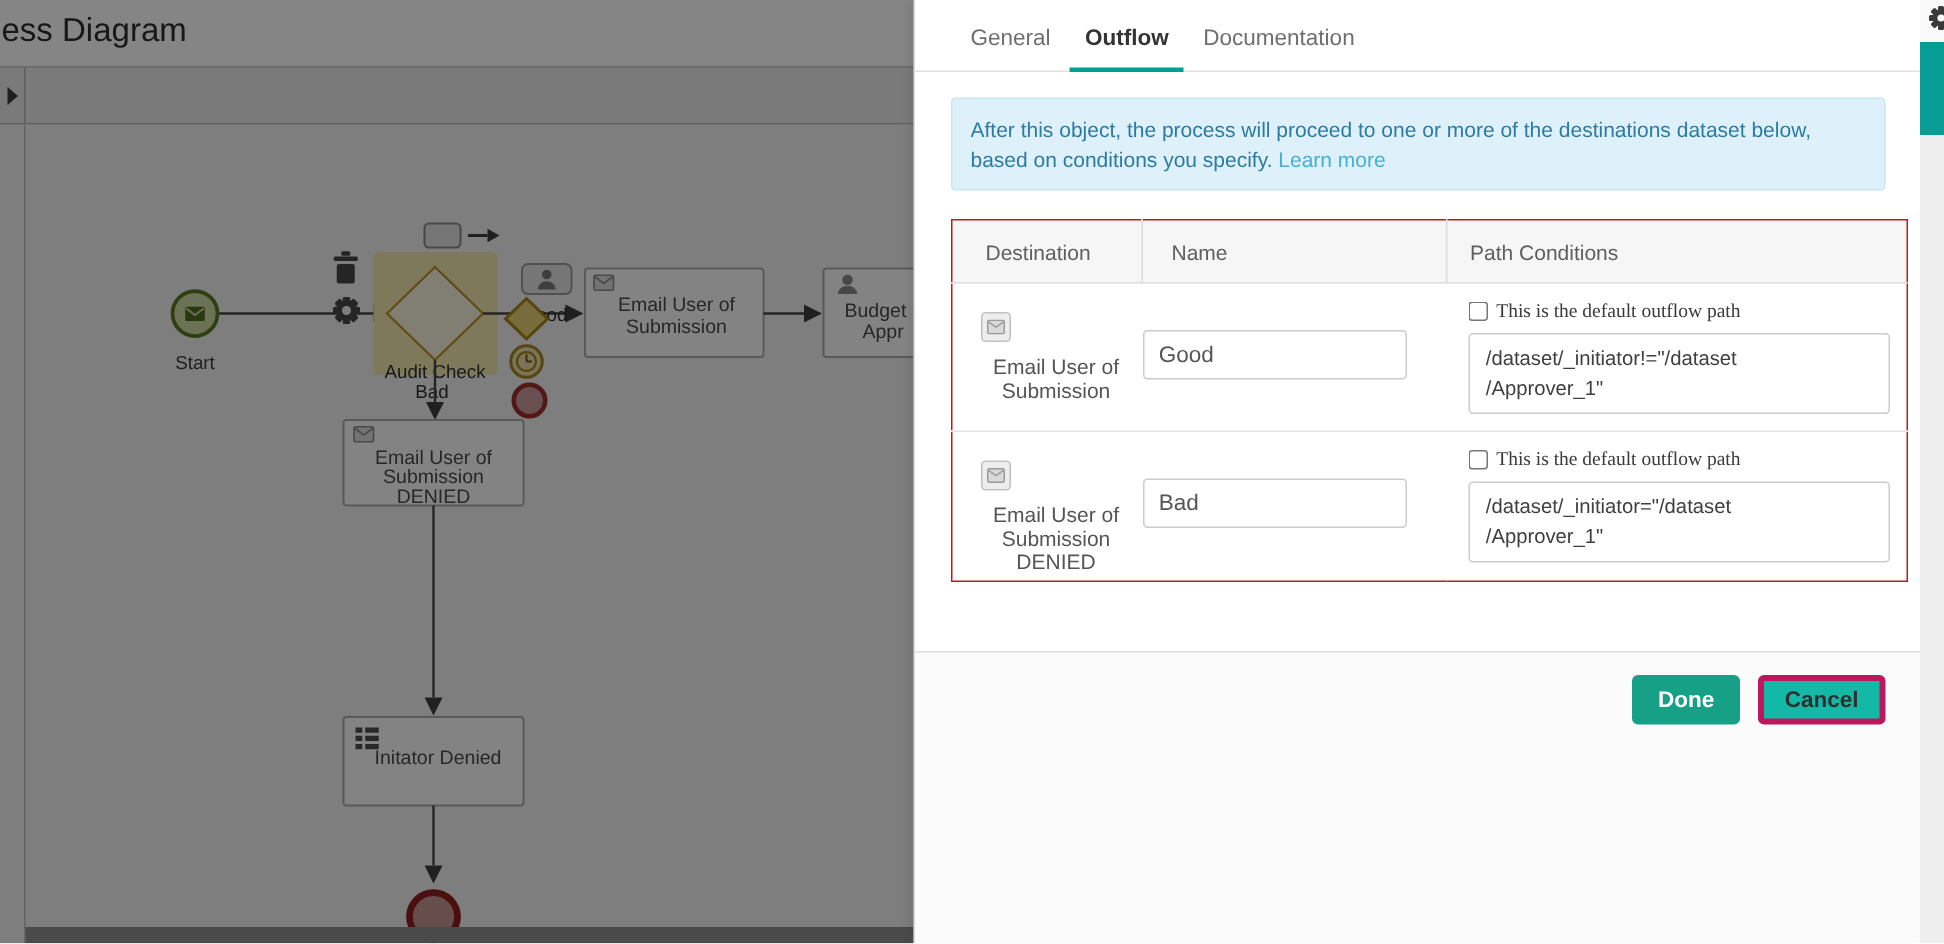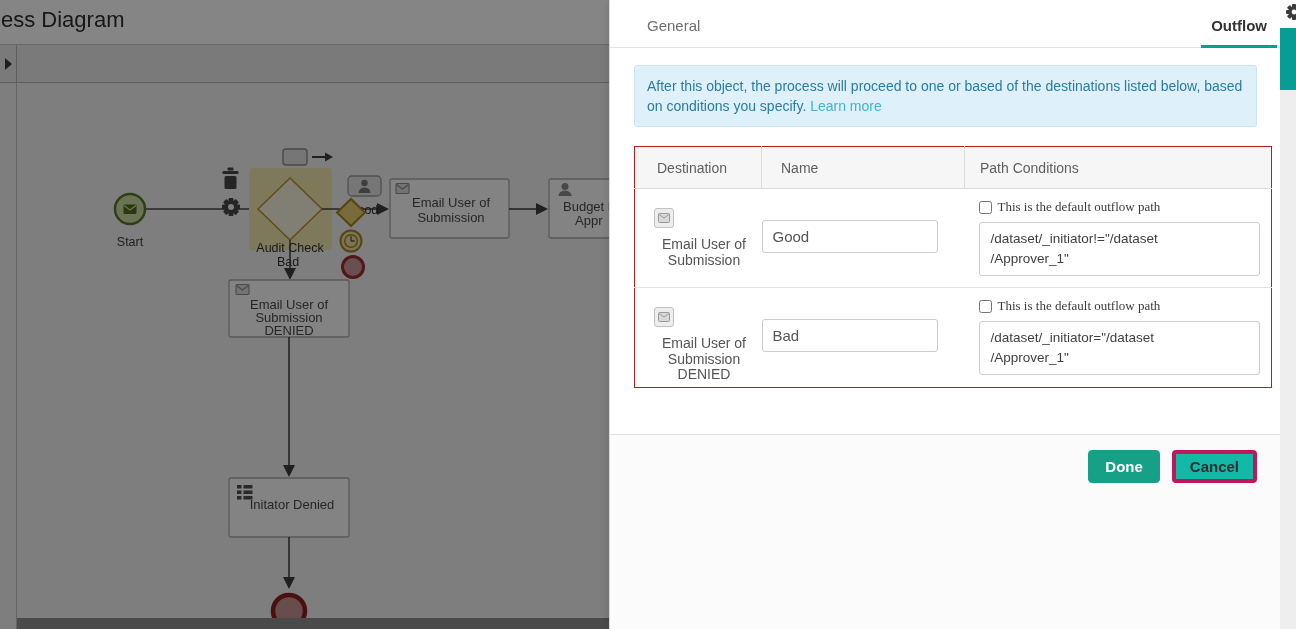--- a/index.html
+++ b/index.html
@@ -17,21 +17,21 @@
   .canvas { position:relative; height:546px; background:#f1f1f1; overflow:hidden; }
   .palette-strip { position:absolute; left:0; top:0; width:17px; height:100%; border-right:1px solid #c0c0c0; }
   svg.diagram { position:absolute; left:0; top:0; }
   svg text { font-family:"Liberation Sans","DejaVu Sans",sans-serif; }
   .h-scrollbar { position:absolute; left:17px; top:535px; width:592px; height:11px; background:#8f8f8f; }
   .dim-overlay { position:absolute; inset:0; background:rgba(0,0,0,0.48); z-index:5; }
 
   
   .panel { position:absolute; left:609px; top:0; width:671px; height:629px; background:#fbfbfb; border-left:1px solid #dadada; box-shadow:-3px 0 6px rgba(0,0,0,0.08); }
   .panel-content { background:#fff; padding-bottom:46px; }
-  .tabs { display:flex; padding:17px 0 0 27px; border-bottom:1px solid #e2e2e2;justify-content:space-between; }
+  .tabs { display:flex; padding:17px 0 0 27px; border-bottom:1px solid #e2e2e2; }
   .tab { font-size:15px; color:#6f6f6f; padding:0 10px 11px 10px; margin-right:3px; border-bottom:3px solid transparent; margin-bottom:-1px; cursor:pointer; }
   .tab.active { color:#333; font-weight:bold; border-bottom-color:#00a093; }
 
   .info-box { margin:17px 23px 0 24px; background:#def1fa; border:1px solid #c7e6f4; border-radius:3px; padding:10px 12px; font-size:14px; line-height:20px; color:#2b7ba3; }
   .info-box a { color:#45b0d5; text-decoration:none; }
 
   table.dest-table { margin:19px 0 0 24px; width:637px; border-collapse:collapse; table-layout:fixed; border:1px solid #b91c1c; background:#fff; }
   .dest-table col.c1{width:127px;} .dest-table col.c2{width:203px;} .dest-table col.c3{width:307px;}
   .dest-table th { height:42px; background:#f6f6f6; border-right:1px solid #dcdcdc; border-bottom:1px solid #dcdcdc; font-weight:normal; font-size:14px; color:#5f5f5f; text-align:left; }
   .dest-table th:last-child { border-right:none; }
@@ -217,24 +217,25 @@
     </div>
     <div class="dim-overlay"></div>
   </div>
 
   <div class="panel">
     <div class="panel-content">
 
       <div class="tabs">
         <div class="tab">General</div>
         <div class="tab active">Outflow</div>
+        <div class="tab">Documentation</div>
       </div>
 
       <div class="info-box">
-        <span>After this object, the process will proceed to one or based of the destinations listed below, based on conditions you specify.</span>
+        <span>After this object, the process will proceed to one or more of the destinations dataset below, based on conditions you specify.</span>
         <a href="#">Learn more</a>
       </div>
 
       <table class="dest-table">
         <colgroup>
             <col class="c1">
             <col class="c2">
             <col class="c3">
           </colgroup>
         <tbody>

